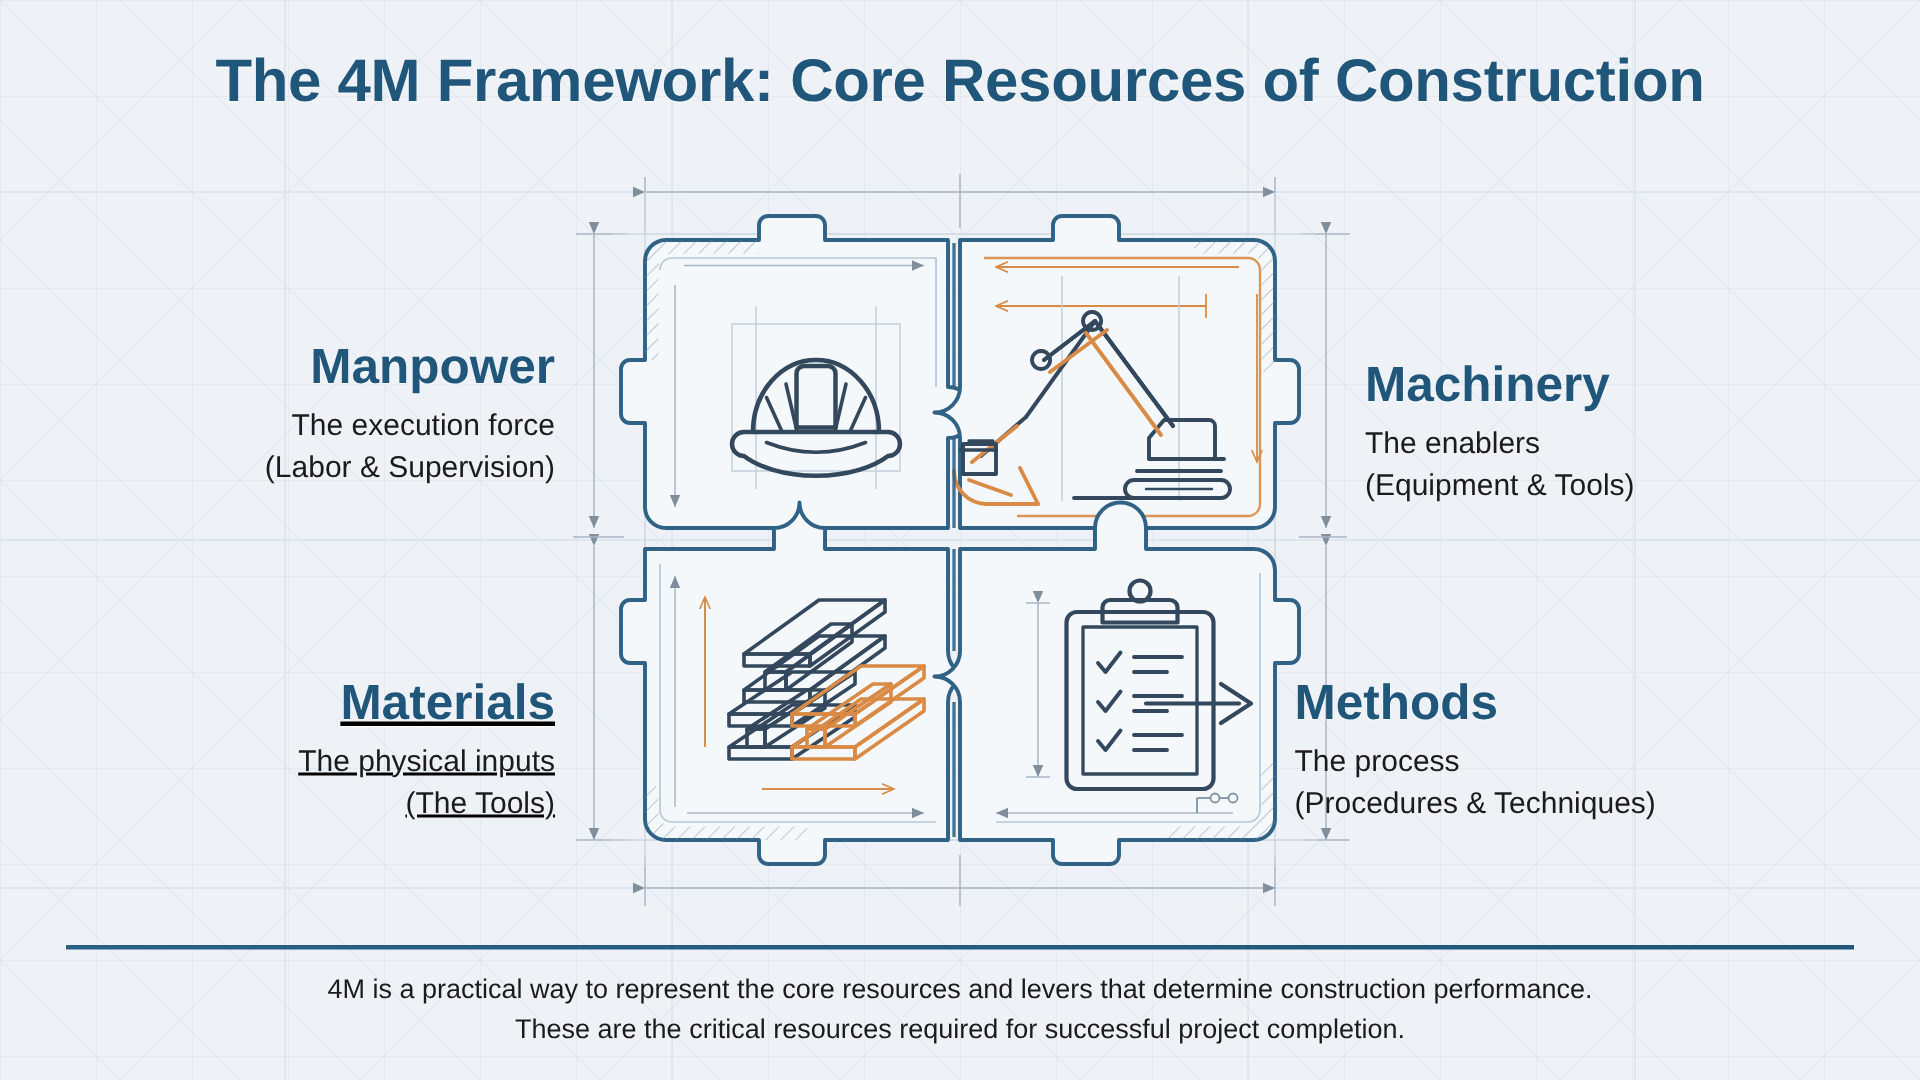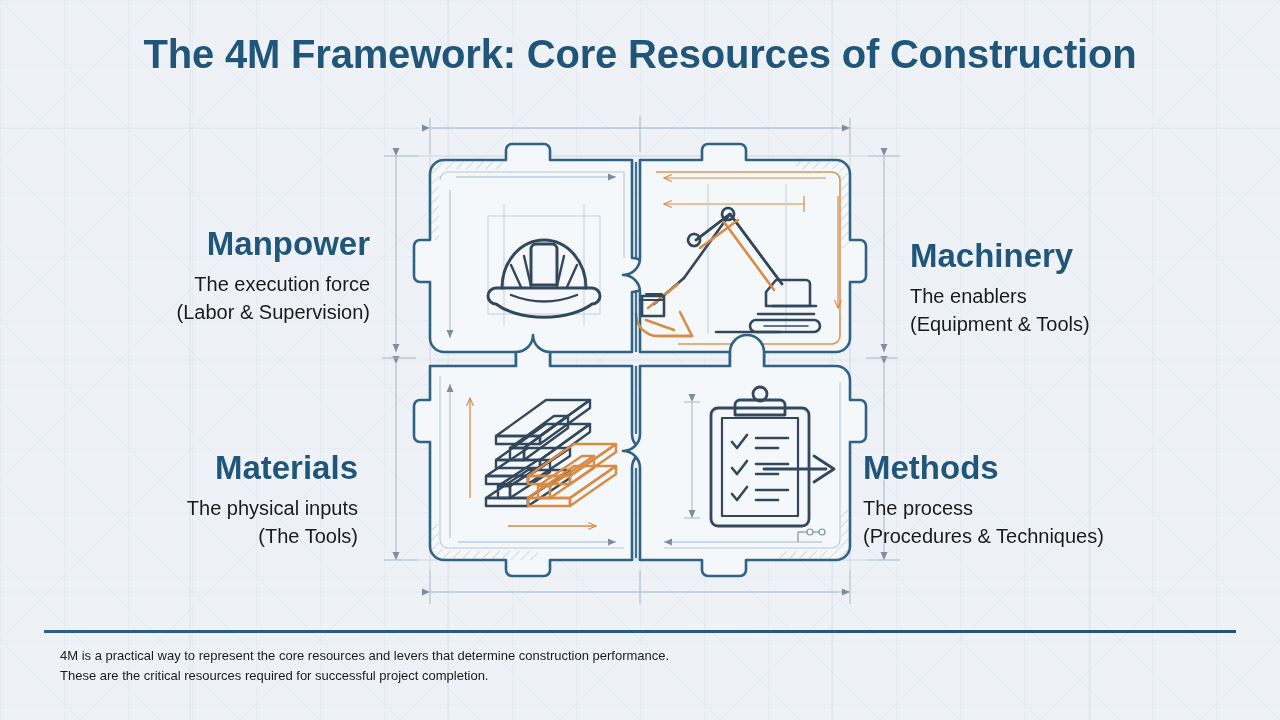--- a/index.html
+++ b/index.html
@@ -63,38 +63,38 @@
   }
   .label-desc {
     font-size: 20px;
     color: #1b1b1b;
     line-height: 1.42;
     margin: 0;
     white-space: pre-line;
   }
 
   #label-manpower  { left: 40px;  top: 208px; width: 330px; }
-  #label-materials { left: 28px;  top: 432px; width: 330px; }
+  #label-materials { left: 40px;  top: 432px; width: 330px; text-decoration: underline; }
   #label-machinery { left: 910px; top: 220px; width: 350px; }
   #label-methods   { left: 863px; top: 432px; width: 350px; }
 
   
   #footer-rule {
     position: absolute;
     left: 44px; top: 630px;
     width: 1192px; height: 3px;
     background: linear-gradient(90deg, #2a5f86, #21557a);
     z-index: 5;
   }
   #footer-text {
     position: absolute;
     left: 60px; top: 646px;
     width: 1160px;
-    text-align: left;
-    font-size: 13px;
+    text-align: center;
+    font-size: 18px;
     color: #1b1b1b;
     line-height: 1.5;
     z-index: 5;
     white-space: pre-line;
   }
 </style>
 </head>
 <body>
 
 <svg id="bg-grid" viewBox="0 0 1280 720" xmlns="http://www.w3.org/2000/svg">

